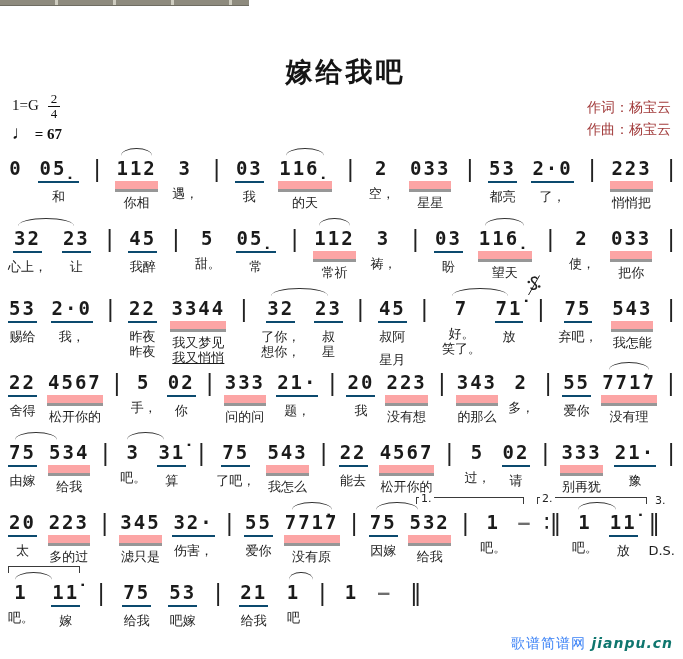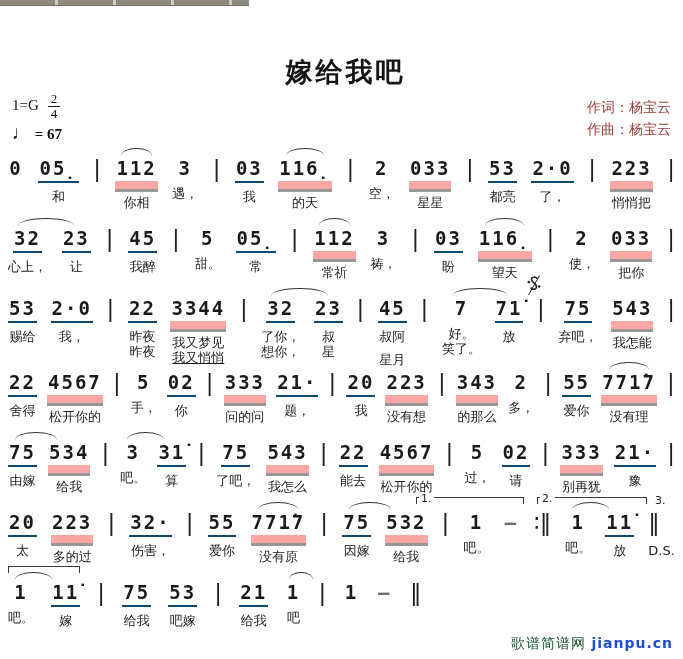--- a/index.html
+++ b/index.html
@@ -35,22 +35,22 @@
         border-top:1px solid #333;border-radius:50% 50% 0 0 / 100% 100% 0 0;}
   .slur.wide{left:25%;right:-70%;}
   .volta{position:absolute;border-top:1px solid #3a3a3a;height:6px;}
   .volta::before,.volta::after{content:"";position:absolute;top:-1px;width:1px;height:7px;background:#3a3a3a;}
   .volta::before{left:0;}
   .volta::after{right:0;}
   .volta .vl{position:absolute;left:3px;top:-5px;font-size:11px;color:#222;background:#fff;padding:0 2px;line-height:11px;}
   .vlabel{position:absolute;font-size:11px;color:#222;}
   .segno{position:absolute;left:526px;top:274px;}
   .footer{position:absolute;right:18px;bottom:6px;font-size:14px;letter-spacing:1px;}
-  .site-cn{color:#14532d;}
-  .site-url{color:#1d4ed8;font-weight:bold;}
+  .site-cn{color:#3b82f6;}
+  .site-url{color:#0f766e;font-weight:bold;font-style:italic;}
 </style>
 </head>
 <body>
 
 <div class="page">
 
   <div class="strip"></div>
 
   <div class="title">嫁给我吧</div>
 
@@ -165,20 +165,21 @@
         <div class="unit"><div class="nt u1">02</div><div class="ly">请</div></div>
         <div class="bar">|</div>
         <div class="unit"><div class="nt u2">333</div><div class="ly">别再犹</div></div>
         <div class="unit"><div class="nt u1">21·</div><div class="ly">豫</div></div>
         <div class="bar">|</div>
       </div>
       <div class="row">
         <div class="unit"><div class="nt u1">20</div><div class="ly">太</div></div>
         <div class="unit"><div class="nt u2">223</div><div class="ly">多的过</div></div>
         <div class="bar">|</div>
+        <div class="unit"><div class="nt u2">345</div><div class="ly">滤只是</div></div>
         <div class="unit"><div class="nt u1">32·</div><div class="ly">伤害，</div></div>
         <div class="bar">|</div>
         <div class="unit"><div class="nt u1">55</div><div class="ly">爱你</div></div>
         <div class="unit"><div class="nt u2">771̇7</div><i class="slur"></i><div class="ly">没有原</div></div>
         <div class="bar">|</div>
         <div class="unit"><div class="nt u1">75</div><i class="slur wide"></i><div class="ly">因嫁</div></div>
         <div class="unit"><div class="nt u2">532</div><div class="ly">给我</div></div>
         <div class="bar">|</div>
         <div class="unit"><div class="nt">1</div><div class="ly">吧。</div></div>
         <div class="unit"><div class="nt dash">–</div><div class="ly"></div></div>

